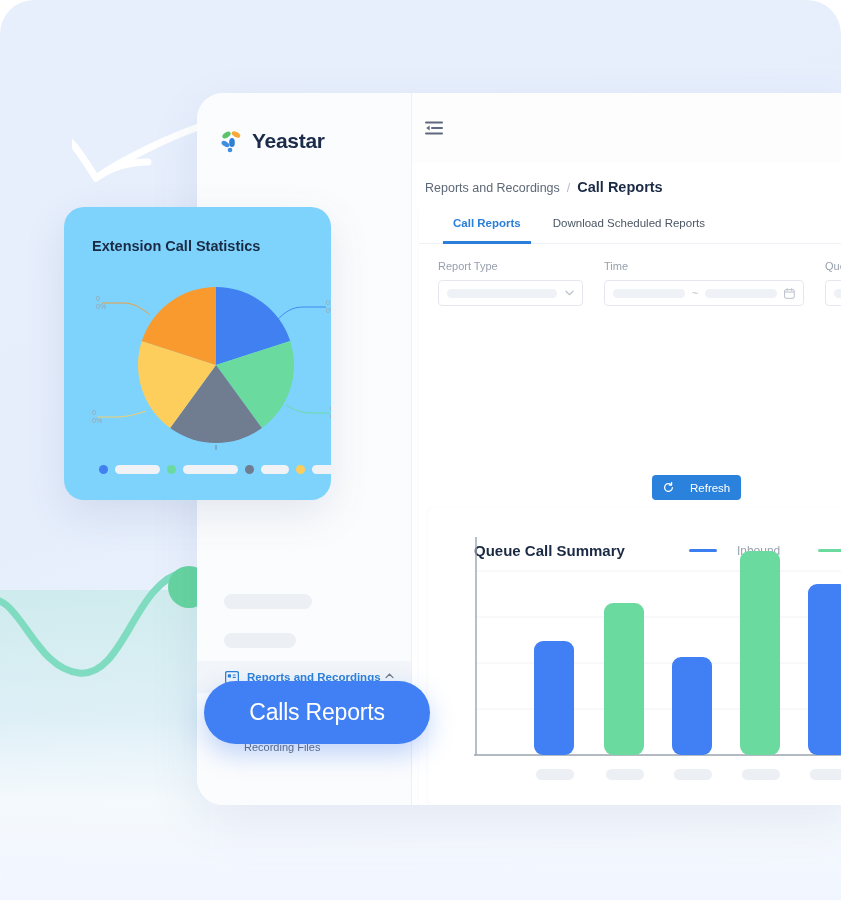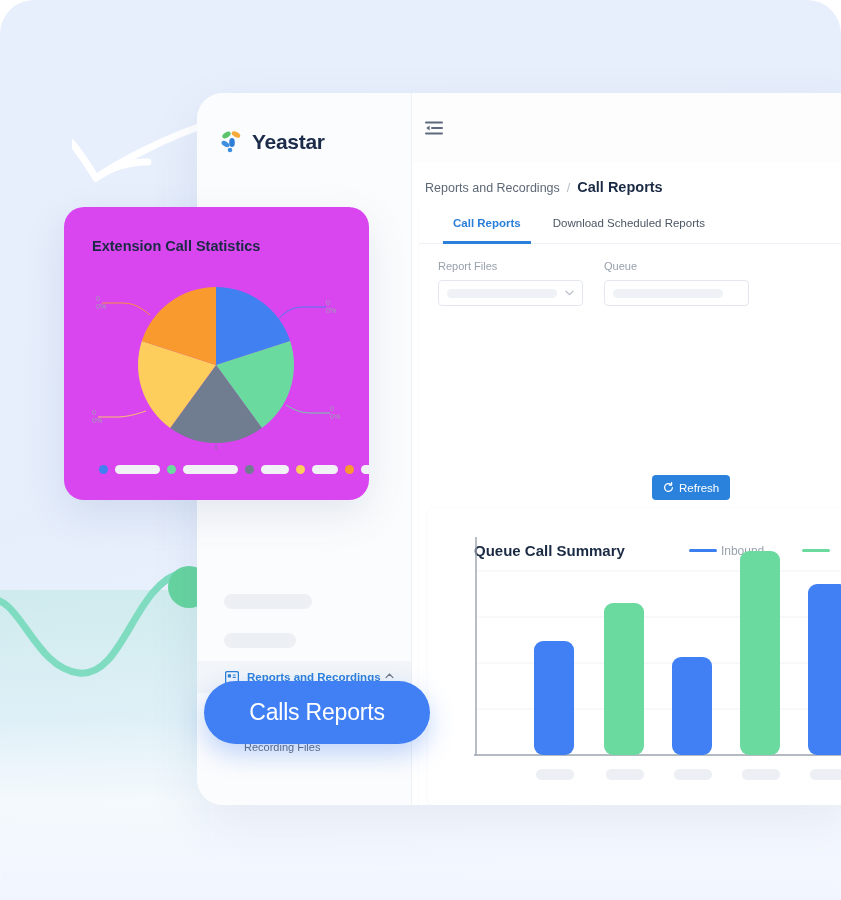--- a/index.html
+++ b/index.html
@@ -71,21 +71,21 @@
   .sidebar {
     position: absolute;
     left: 0; top: 0;
     width: 215px; height: 712px;
     background: #fbfcfd;
   }
   .logo-row {
     position: absolute;
     left: 23px; top: 36px;
     display: flex;
-    align-items: center;
+    align-items: flex-start;
     gap: 7px;
   }
   .logo-mark { width: 25px; height: 25px; display: block; }
   .logo-text {
     font-size: 21px;
     font-weight: 700;
     color: #1c2b4a;
     letter-spacing: -0.3px;
   }
 
@@ -243,21 +243,21 @@
 
   .refresh-btn {
     position: absolute;
     left: 233px; top: 272px;
     height: 25px;
     padding: 0 11px;
     border-radius: 4px;
     background: #2a82dd;
     display: flex;
     align-items: center;
-    gap: 5px;
+    gap: 16px;
     color: #ffffff;
     font-size: 11.5px;
     border: none;
     font-family: "Liberation Sans", sans-serif;
   }
   .refresh-ic { width: 11px; height: 11px; }
 
   .chart-panel {
     position: absolute;
     left: 9px; top: 305px;
@@ -280,37 +280,37 @@
     white-space: nowrap;
   }
   .legend {
     display: flex;
     align-items: center;
     gap: 38px;
   }
   .legend-item {
     display: flex;
     align-items: center;
-    gap: 4px;
+    gap: 20px;
   }
   .legend-line { width: 28px; height: 3px; border-radius: 2px; }
   .legend-label { font-size: 12px; color: #9aa3ae; white-space: nowrap; }
 
   .plot {
     position: absolute;
     left: 46px; top: 21px;
     width: 390px; height: 255px;
   }
 
   
   .stat-card {
     position: absolute;
     left: 64px; top: 207px;
-    width: 305px; height: 293px;
-    background: #d946ef;
+    width: 267px; height: 293px;
+    background: #7dd3fc;
     border-radius: 20px;
     box-shadow: 0 14px 40px rgba(60,90,150,0.13);
     overflow: hidden;
   }
   .stat-title {
     position: absolute;
     left: 28px; top: 31px;
     font-size: 14.5px;
     font-weight: 700;
     color: #1b2a44;
@@ -430,29 +430,42 @@
     <div class="content-card">
 
       <div class="tabs">
         <div class="tab active">Call Reports</div>
         <div class="tab">Download Scheduled Reports</div>
       </div>
 
       <div class="filters">
 
         <div>
-          <div class="field-label">Report Files</div>
+          <div class="field-label">Report Type</div>
           <div class="field-box f-report">
             <div class="inner-skel is-report"></div>
             <svg class="chev-sm" viewBox="0 0 9 6">
               <path d="M1 1.2 L4.5 4.6 L8 1.2" stroke="#b8c0cb" stroke-width="1.2" fill="none" stroke-linecap="round"></path>
             </svg>
           </div>
         </div>
 
+        <div>
+          <div class="field-label">Time</div>
+          <div class="field-box f-time">
+            <div class="inner-skel is-time"></div>
+            <span class="tilde">~</span>
+            <div class="inner-skel is-time"></div>
+            <svg class="cal-ic" viewBox="0 0 11 11">
+              <rect x="0.6" y="1.6" width="9.8" height="8.8" rx="1.2" fill="none" stroke="#b8c0cb" stroke-width="1"></rect>
+              <path d="M0.6 4 H10.4" stroke="#b8c0cb" stroke-width="1"></path>
+              <path d="M3.2 0.6 V2.4 M7.8 0.6 V2.4" stroke="#b8c0cb" stroke-width="1" stroke-linecap="round"></path>
+            </svg>
+          </div>
+        </div>
 
         <div>
           <div class="field-label">Queue</div>
           <div class="field-box f-queue">
             <div class="inner-skel is-report"></div>
 
           </div>
         </div>
       </div>
 

